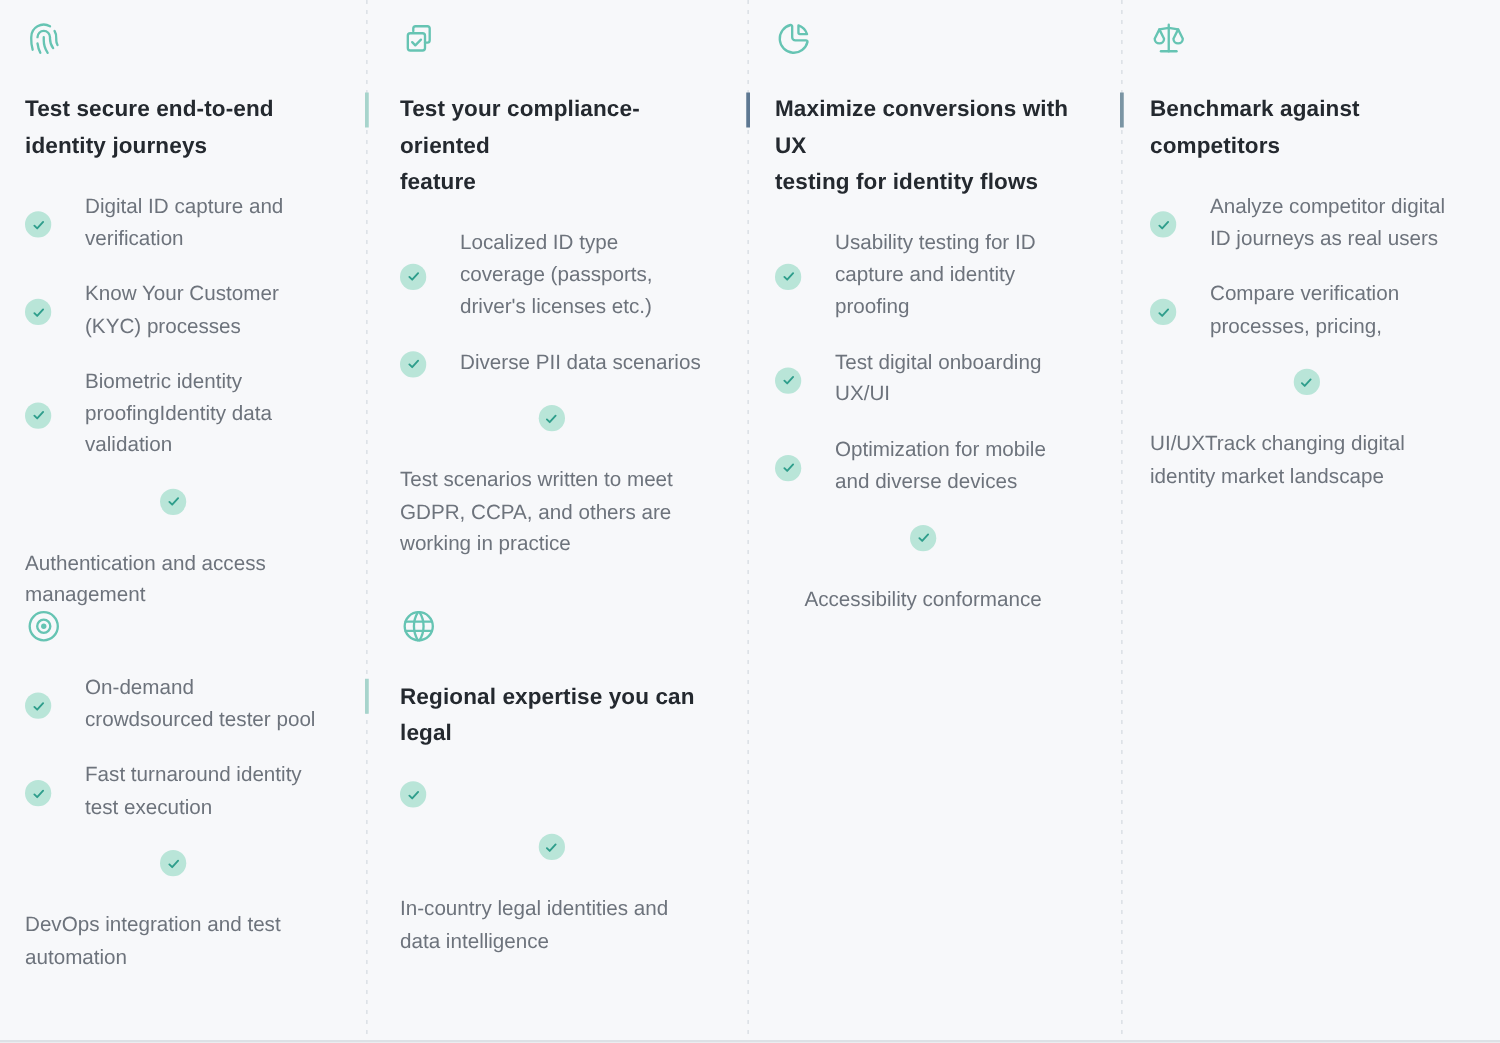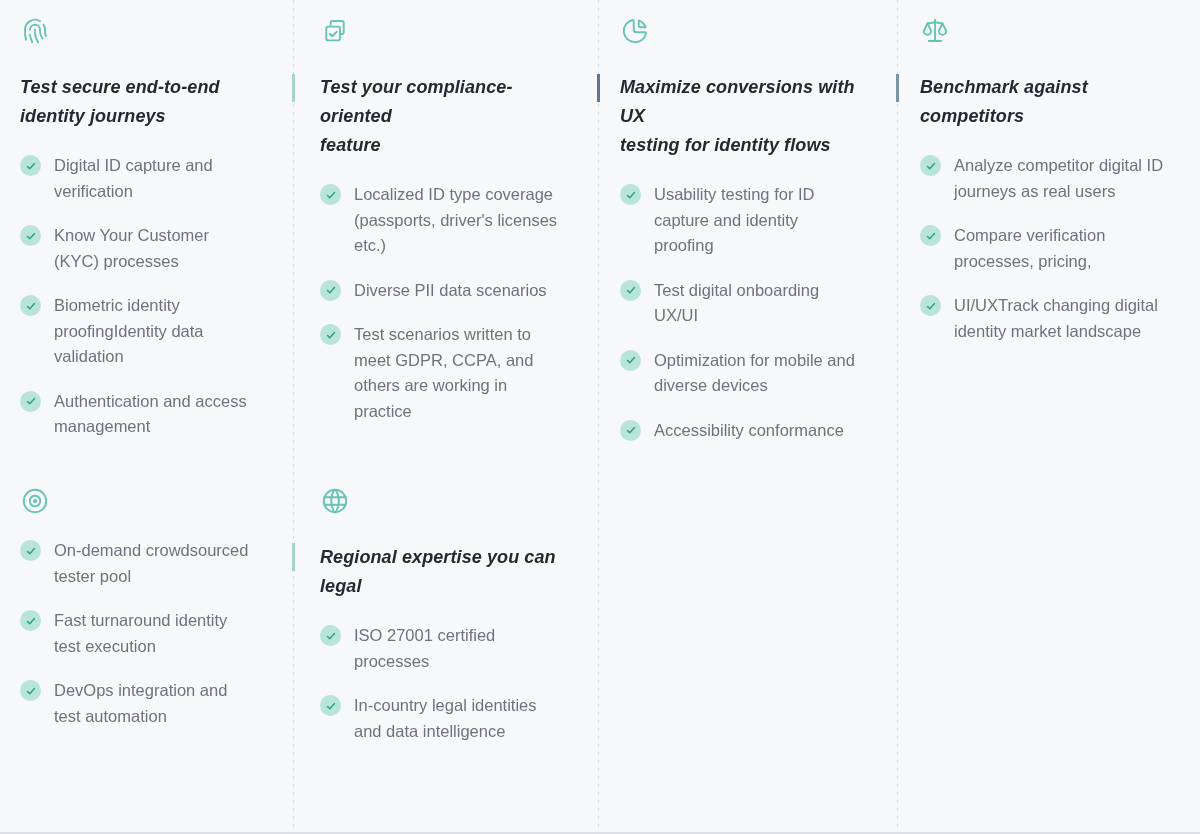--- a/index.html
+++ b/index.html
@@ -46,29 +46,29 @@
     stroke-width: 1.5; fill: none;
     stroke-linecap: round; stroke-linejoin: round;
   }
   .icon-wrap svg .fill { fill: var(--icon-teal, #66c4b3); stroke: none; }
   h3.heading {
     margin-top: 27px;
     font-size: 18px; line-height: 29px; font-weight: 700;
     color: var(--heading-text, #24292f);
     letter-spacing: 0.1px;
   }
-  h3.heading span { display: block; font-style: italic; }
+  h3.heading span { display: block; }
   ul.items { margin-top: 22px; list-style: none; }
   ul.items li {
-    display: flex; align-items: flex-start; gap: 13px;
+    display: flex; align-items: center; gap: 27px;
     margin-bottom: 19px;
     font-size: 16.5px; line-height: 25.5px;
     color: var(--body-text, #6d737c);
   }
-  ul.items li:last-child { margin-bottom: 0; }
+  ul.items li:last-child { margin-bottom: 0; flex-direction: column; }
   .check {
     flex-shrink: 0;
     width: 21px; height: 21px; margin-top: 2px;
     border-radius: 50%;
     background: var(--check-circle-bg, #b9e5d8);
     display: flex; align-items: center; justify-content: center;
   }
   .check svg {
     width: 12px; height: 12px;
     stroke: var(--check-mark, #2f9e8c);
@@ -319,21 +319,20 @@
       <span>Regional expertise you can</span>
       <span>legal</span>
     </h3>
     <ul class="items">
       <li>
         <span class="check">
             <svg viewBox="0 0 24 24">
               <path d="M5 13l4.5 4.5L19 7"></path>
             </svg>
           </span>
-        <span class="txt">ISO 27001 certified processes</span>
       </li>
       <li>
         <span class="check">
             <svg viewBox="0 0 24 24">
               <path d="M5 13l4.5 4.5L19 7"></path>
             </svg>
           </span>
         <span class="txt">In-country legal identities and data intelligence</span>
       </li>
     </ul>

